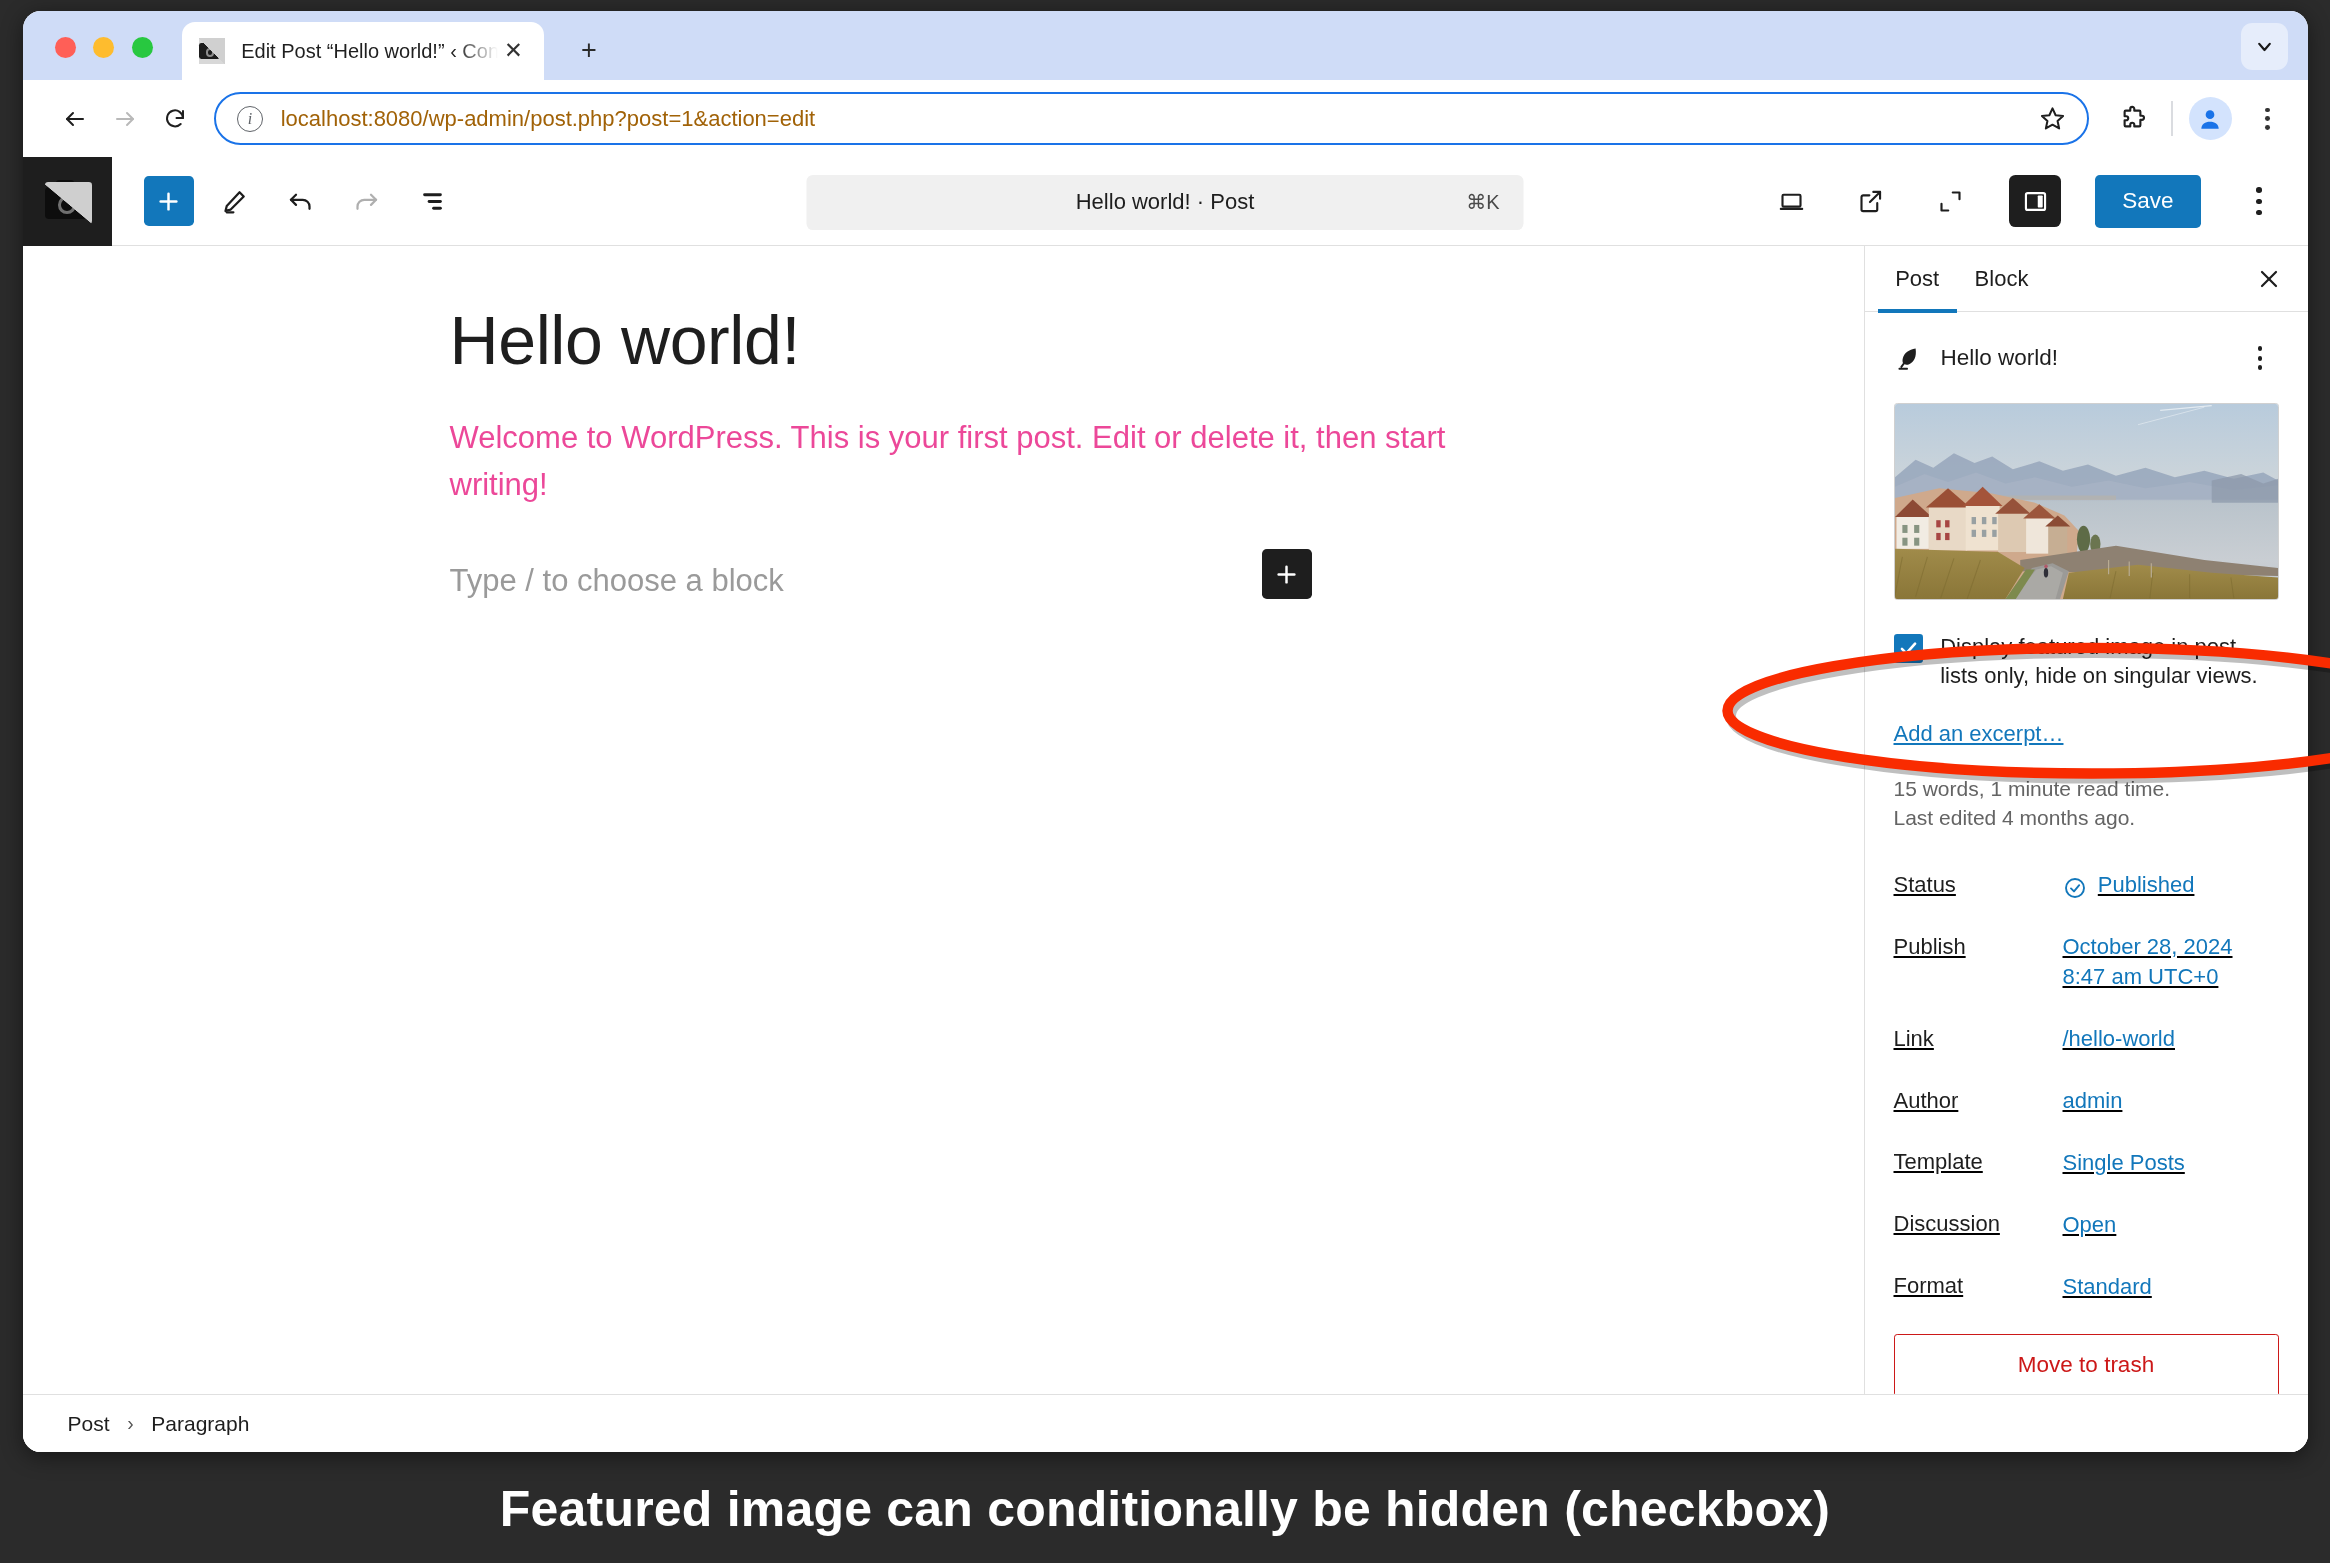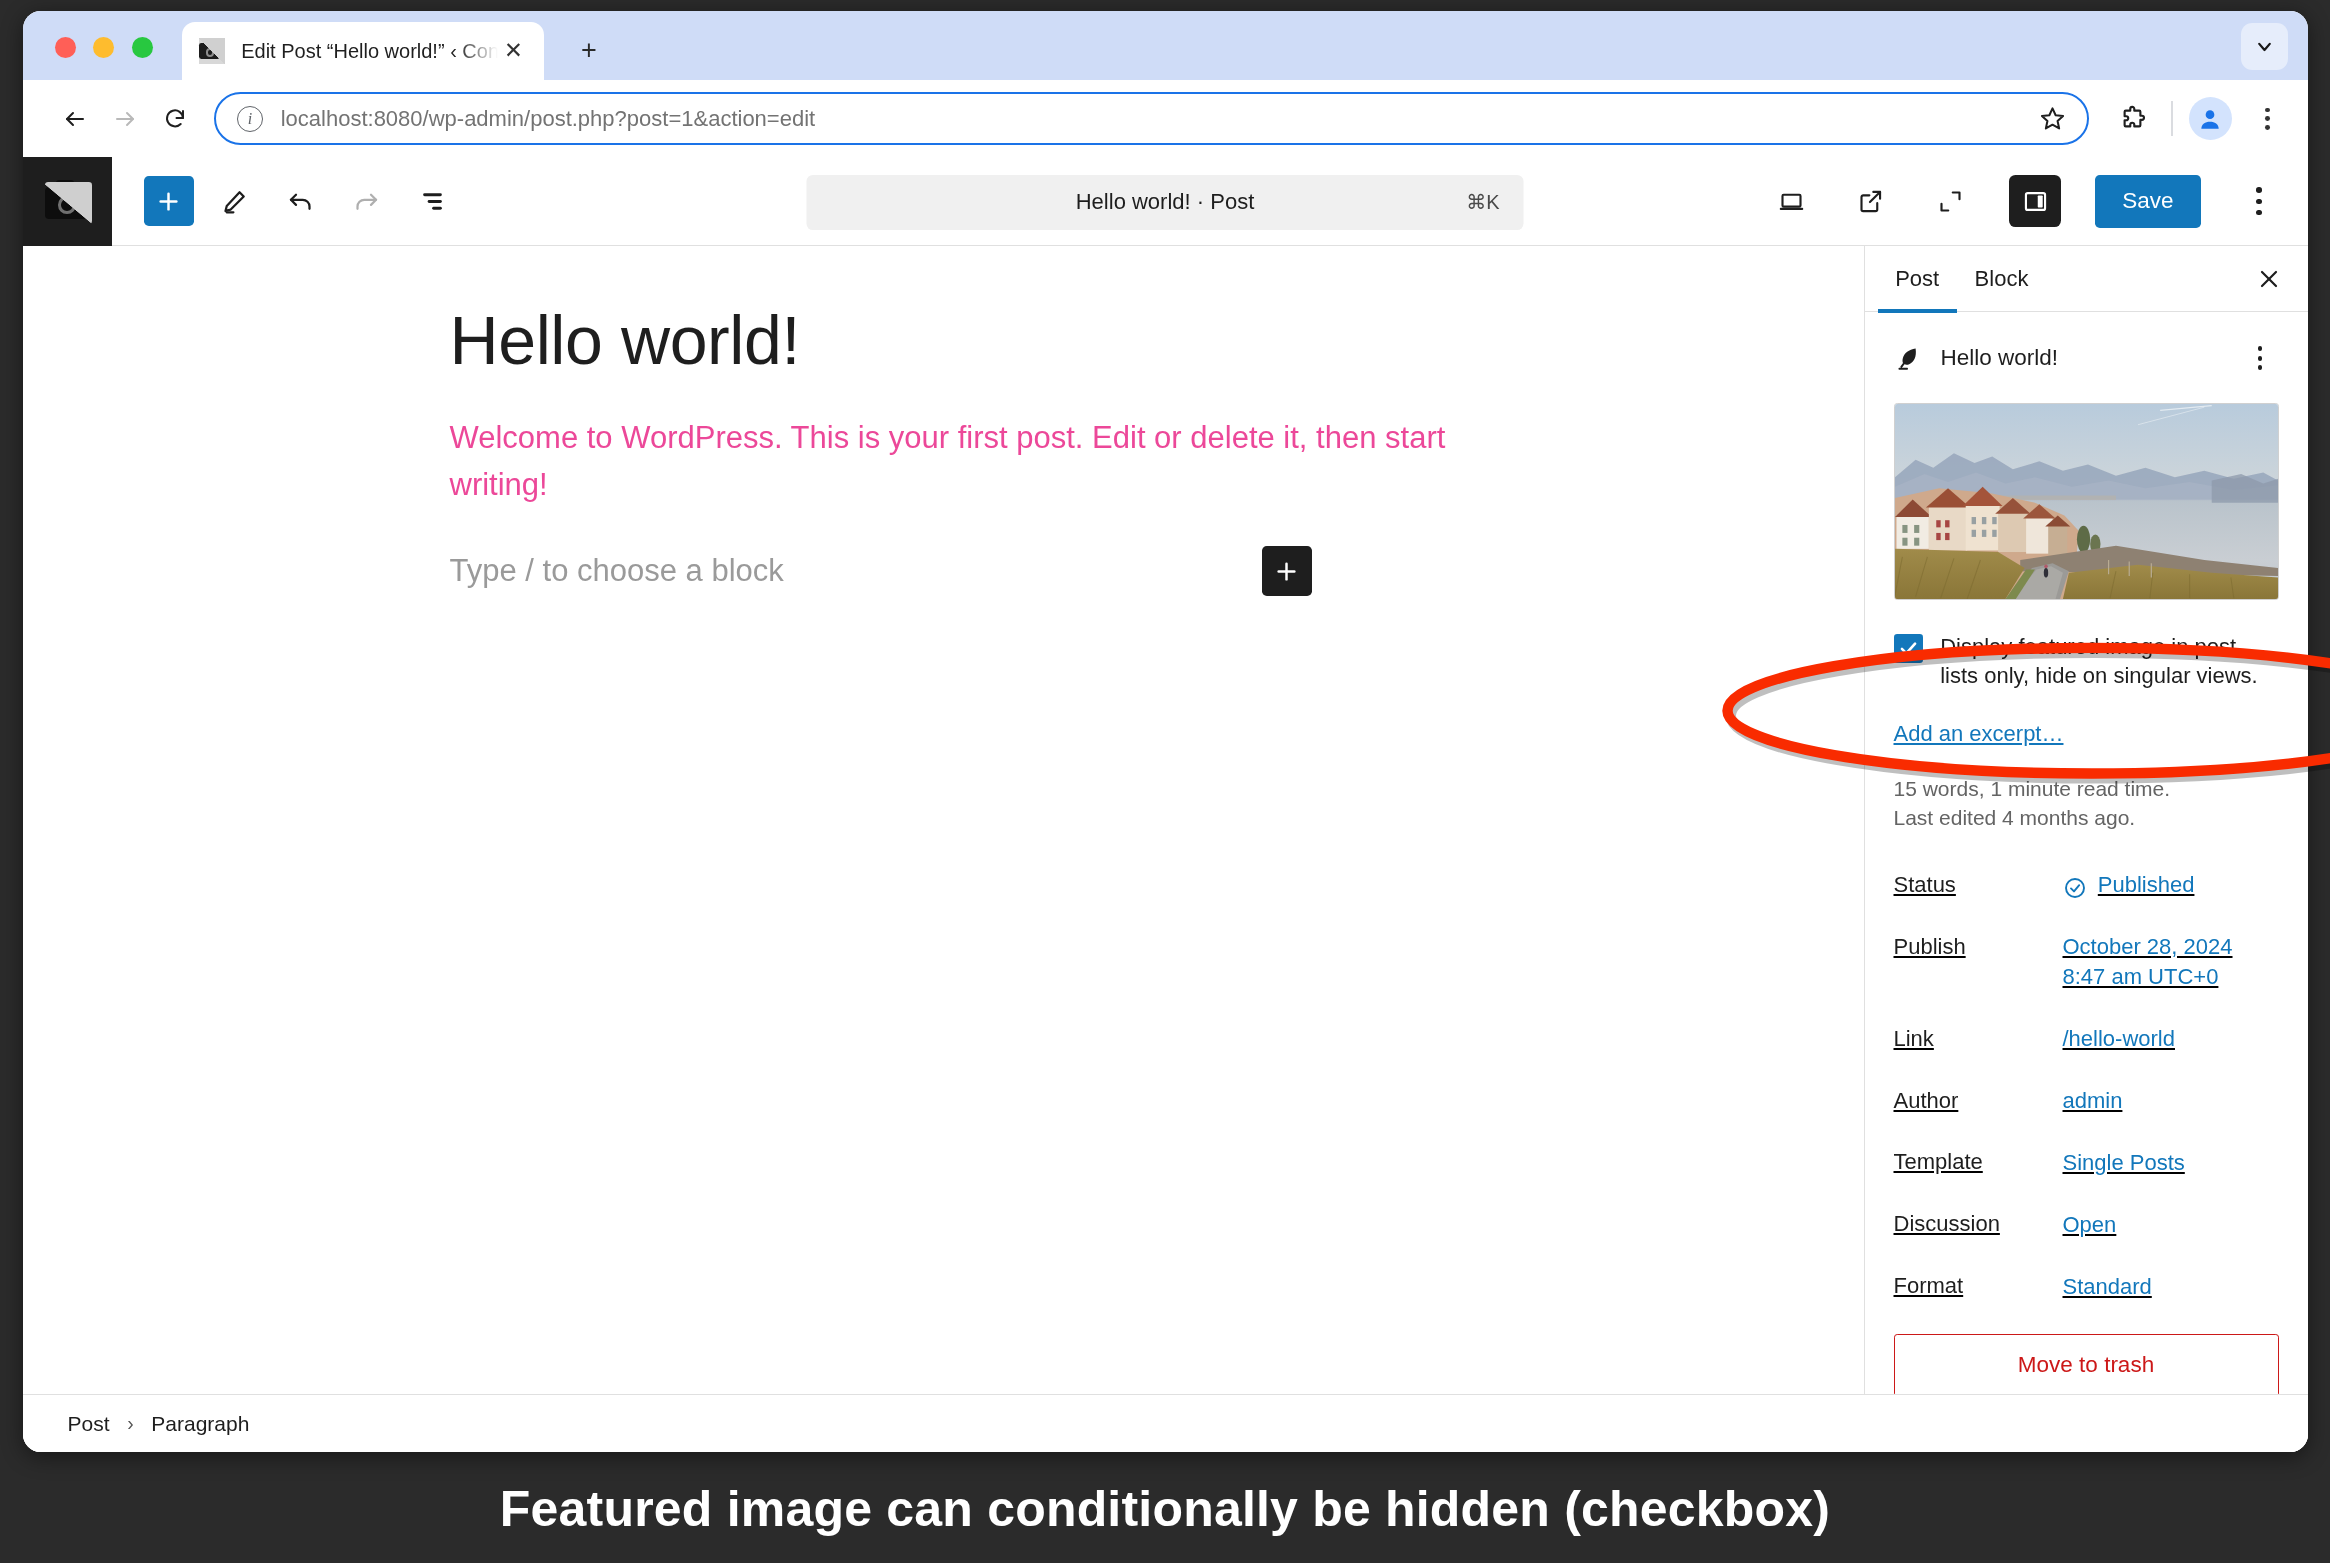--- a/index.html
+++ b/index.html
@@ -145,21 +145,21 @@
     border: 1.9px solid #5f6368;
     border-radius: 50%;
     display:flex; align-items:center; justify-content:center;
     font-size: 16px; color: #5f6368;
     font-family: "Liberation Serif", serif;
     font-style: italic;
     margin-right: 17.7px;
   }
   #omni-url {
     flex: 1 1 auto;
-    font-size: 22px; color: #737373;
+    font-size: 22px; color: #a16207;
     white-space: nowrap; overflow: hidden;
   }
   #omni-star { width: 27px; height: 27px; flex:0 0 27px; }
   #ext-icon { margin-left: 21px; width: 45px; height: 45px;
     display:flex; align-items:center; justify-content:center; }
   #ext-icon svg { width: 27px; height: 27px; }
   #tb-divider { width: 1.6px; height: 35px; background: #dadce0; margin: 0 16px; }
   #profile-avatar {
     width: 43px; height: 43px; border-radius: 50%;
     background: #d3e3fd;
@@ -306,21 +306,21 @@
     margin-bottom: 37px;
   }
   #post-paragraph {
     font-size: 31px;
     line-height: 1.5;
     color: #ec4899;
     max-width: 1039px;
     margin-bottom: 35px;
   }
   #empty-block-row {
-    display: flex; align-items: center;
+    display: flex; align-items: flex-end;
     height: 56px;
   }
   #empty-block-placeholder {
     font-size: 31px; color: #9a9a9a;
     flex: 1 1 auto;
   }
   #inline-inserter {
     width: 50px; height: 50px;
     background: #1e1e1e; border-radius: 4.8px;
     display:flex; align-items:center; justify-content:center;

